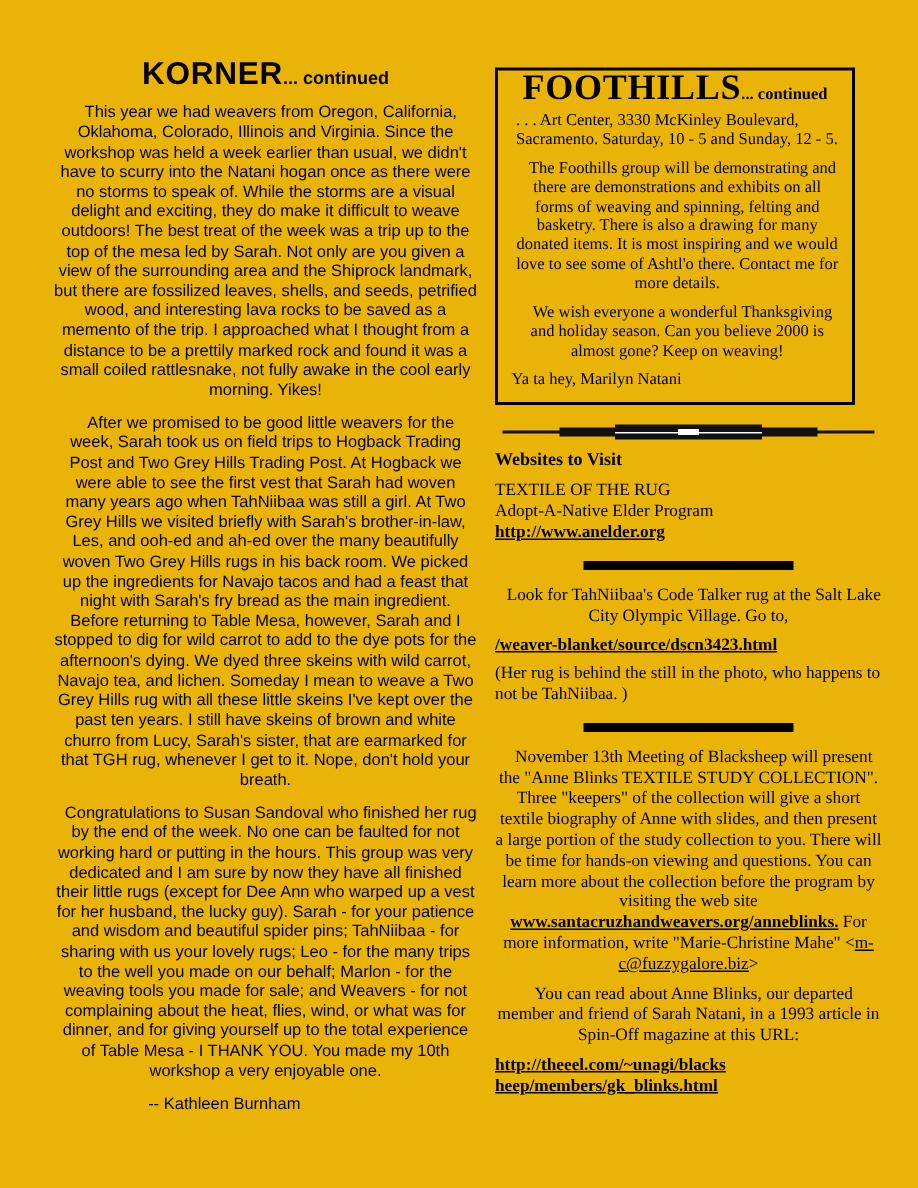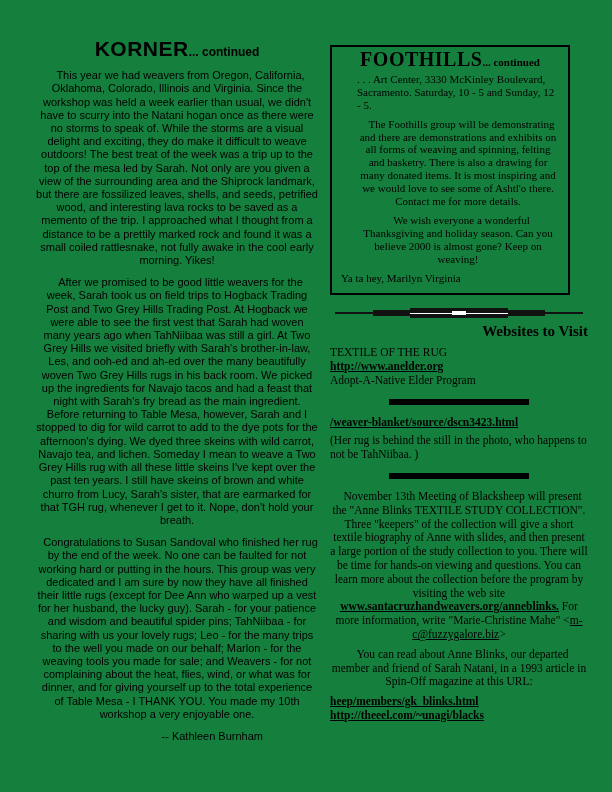--- a/index.html
+++ b/index.html
@@ -1,59 +1,59 @@
 <!DOCTYPE html>
 <html><head>
 <meta charset="utf-8">
 <style>
   html,body { margin:0; padding:0; background:#ffffff; }
   .page {
-    position:relative; width:612px; height:792px; background:#15803d;
+    position:relative; width:612px; height:792px; background:#eab308;
     overflow:hidden; color:#000;
   }
   
   .col-left {
     position:absolute; left:36px; top:42px; width:282px;
     font-family:"Liberation Sans","DejaVu Sans",sans-serif;
     font-size:11px; line-height:13.2px; color:#000;
   }
   .korner-heading { text-align:center; margin:0 0 10px 0; white-space:nowrap; }
   .korner-heading .h-big  { font-size:21px; font-weight:bold; letter-spacing:0.5px; }
   .korner-heading .h-small{ font-size:12px; font-weight:bold; }
   .col-left p { margin:0 0 9px 0; }
   .indent { text-indent:7px;text-align:center; }
-  .signature { text-align:right; padding-right:55px; margin-top:-4px; }
+  .signature { text-align:center; padding-right:55px; margin-top:-4px; }
 
   
   .col-right {
     position:absolute; left:330px; top:45px; width:258px;
     font-family:"Liberation Serif","DejaVu Serif",serif;
     font-size:11.5px; line-height:13.8px; color:#000;
   }
   .foothills-box {
     border:2px solid #000; width:218px; padding:4px 9px 6px 9px;
     font-size:11px; line-height:12.9px;
   }
   .foothills-heading { text-align:center; margin:2px 0 4px 0; white-space:nowrap; }
-  .foothills-heading .h-big  { font-size:20px; font-weight:bold; letter-spacing:0.5px; }
+  .foothills-heading .h-big  { font-size:24px; font-weight:bold; letter-spacing:0.5px; }
   .foothills-heading .h-small{ font-size:11px; font-weight:bold; }
-  .foothills-box p { margin:0 0 6px 16px; }
+  .foothills-box p { margin:0 0 6px 3px; }
   .foothills-box .signoff { margin:4px 0 2px 0; }
 
   
   .shuttle { position:relative; width:248px; height:16px; margin:10px auto 0 auto; }
   .shuttle .line   { position:absolute; left:0; right:0; top:7px; height:2px; background:#111; }
   .shuttle .seg-l  { position:absolute; left:38px;  top:5px; width:46px; height:6px; background:#111; }
   .shuttle .seg-r  { position:absolute; right:38px; top:5px; width:46px; height:6px; background:#111; }
   .shuttle .center { position:absolute; left:75px; top:3px; width:98px; height:10px; background:#111; }
   .shuttle .midline{ position:absolute; left:75px; top:8px; width:98px; height:1px; background:#fff; }
   .shuttle .slot   { position:absolute; left:117px; top:6px; width:14px; height:4px; background:#fff; }
 
   .websites-heading {
-    text-align:right; font-size:15px; font-weight:bold; margin:4px 0 8px 0;
+    text-align:left; font-size:12px; font-weight:bold; margin:4px 0 8px 0;
   }
   .web-block { margin:0 0 2px 0; }
   .web-block p { margin:0 0 6px 0; }
   .bar-divider { width:140px; height:6px; background:#000; margin:11px auto 11px auto; }
   .link { text-decoration:underline; cursor:pointer; }
   .link.bold { font-weight:bold; }
   .block { display:block; }
   .tight { margin:0; }
 </style>
 </head>
@@ -70,53 +70,54 @@
     <p class="signature">-- Kathleen Burnham</p>
   </div>
 
   <div class="col-right">
 
     <div class="foothills-box">
       <h2 class="foothills-heading"><span class="h-big">FOOTHILLS</span><span class="h-small">... continued</span></h2>
       <p>. . . Art Center, 3330 McKinley Boulevard, Sacramento. Saturday, 10 - 5 and Sunday, 12 - 5.</p>
       <p class="indent">The Foothills group will be demonstrating and there are demonstrations and exhibits on all forms of weaving and spinning, felting and basketry. There is also a drawing for many donated items. It is most inspiring and we would love to see some of Ashtl'o there. Contact me for more details.</p>
       <p class="indent">We wish everyone a wonderful Thanksgiving and holiday season. Can you believe 2000 is almost gone? Keep on weaving!</p>
-      <p class="signoff">Ya ta hey,  Marilyn Virginia</p>
+      <p class="signoff">Ya ta hey,  Marilyn Natani</p>
     </div>
 
     <div class="shuttle">
       <div class="line"></div>
       <div class="seg-l"></div>
       <div class="seg-r"></div>
       <div class="center"></div>
       <div class="midline"></div>
       <div class="slot"></div>
     </div>
 
     <h3 class="websites-heading">Websites to Visit</h3>
 
     <div class="web-block">
       <span class="block">TEXTILE OF THE RUG</span>
+      <span class="block">Adopt-A-Native Elder Program</span>
       <span class="block link bold">http://www.anelder.org</span>
-      <span class="block">Adopt-A-Native Elder Program</span>
     </div>
 
     <div class="bar-divider"></div>
 
     <div class="web-block">
+      <p class="indent tight">Look for TahNiibaa's Code Talker rug at the Salt Lake City Olympic Village.  Go to,</p>
       <span class="block link bold">/weaver-blanket/source/dscn3423.html</span>
       <p style="margin-top:5px">(Her rug is behind the still in the photo, who happens to not be TahNiibaa. )</p>
     </div>
 
     <div class="bar-divider"></div>
 
     <div class="web-block">
       <p class="indent"><span>November 13th Meeting of Blacksheep will present the "Anne Blinks TEXTILE STUDY COLLECTION".  Three "keepers" of the collection will give a short textile biography of Anne with slides, and then present a large portion of the study collection to you. There will be time for hands-on viewing and questions. You can learn more about the collection before the program by visiting the web site </span><span class="link bold">www.santacruzhandweavers.org/anneblinks.</span><span> For more information, write "Marie-Christine Mahe" &lt;</span><span class="link">m-c@fuzzygalore.biz</span><span>&gt;</span></p>
     </div>
 
     <div class="web-block">
       <p class="indent tight">You can read about Anne Blinks, our departed member and friend of Sarah Natani, in a 1993 article in Spin-Off magazine at this URL:</p>
+      <span class="block link bold">http://theeel.com/~unagi/blacks</span>
       <span class="block link bold">heep/members/gk_blinks.html</span>
-      <span class="block link bold">http://theeel.com/~unagi/blacks</span>
     </div>
 
   </div>
 </div>
 
 </body></html>

